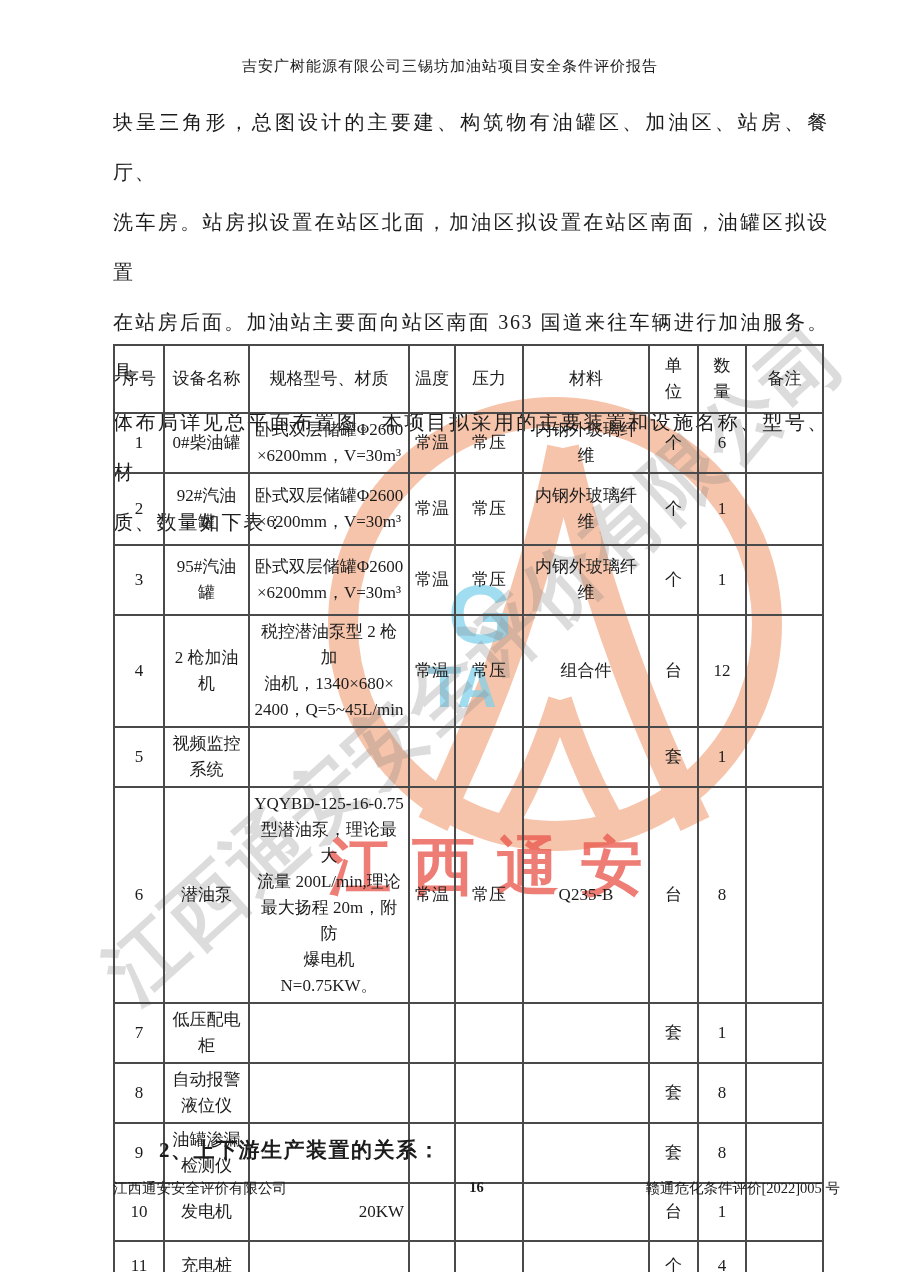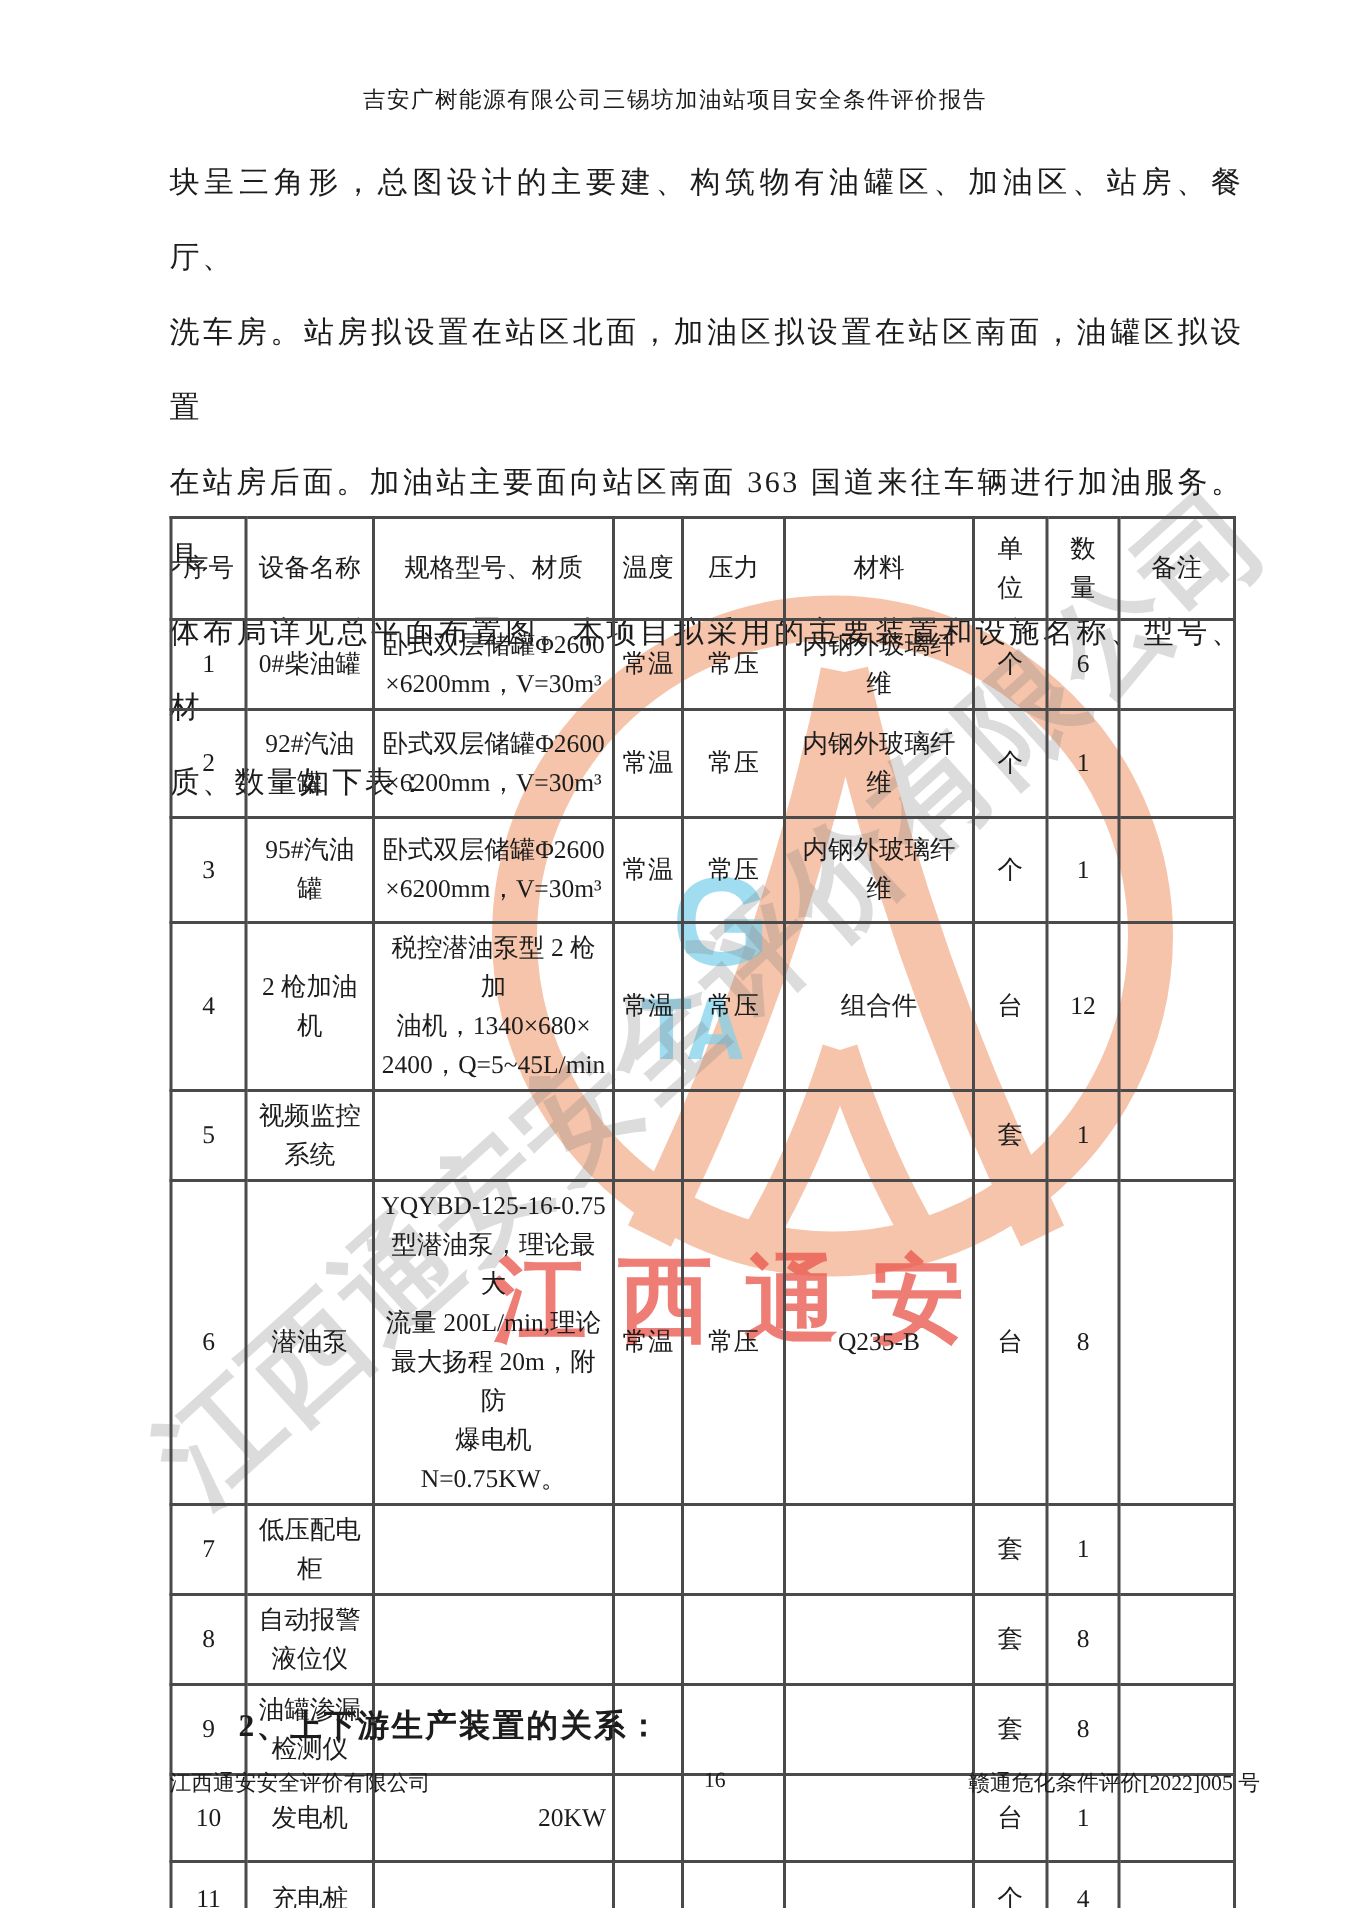--- a/index.html
+++ b/index.html
@@ -127,21 +127,21 @@
   .doc-footer {
     position: absolute;
     top: 1179px;
     left: 113px;
     width: 727px;
     height: 22px;
     font-size: 14.5px;
     z-index: 1;
   }
   .footer-left   { position: absolute; left: 0; top: 0; }
-  .footer-center { position: absolute; left: 50%; top: 0; transform: translateX(-50%); }
+  .footer-center { position: absolute; left: 50%; top: 0; transform: translateX(-50%); font-weight: bold; }
   .footer-right  { position: absolute; right: 0; top: 0; }
 </style>
 </head>
 <body>
 
 <div class="page">
 
   <div class="watermark-layer">
     <svg class="wm-logo-svg" width="490" height="490" viewBox="0 0 490 490" opacity="0.52">
       <circle class="wm-stroke" cx="240" cy="246" r="212" fill="none" stroke="#ee8f60" stroke-width="30"></circle>

